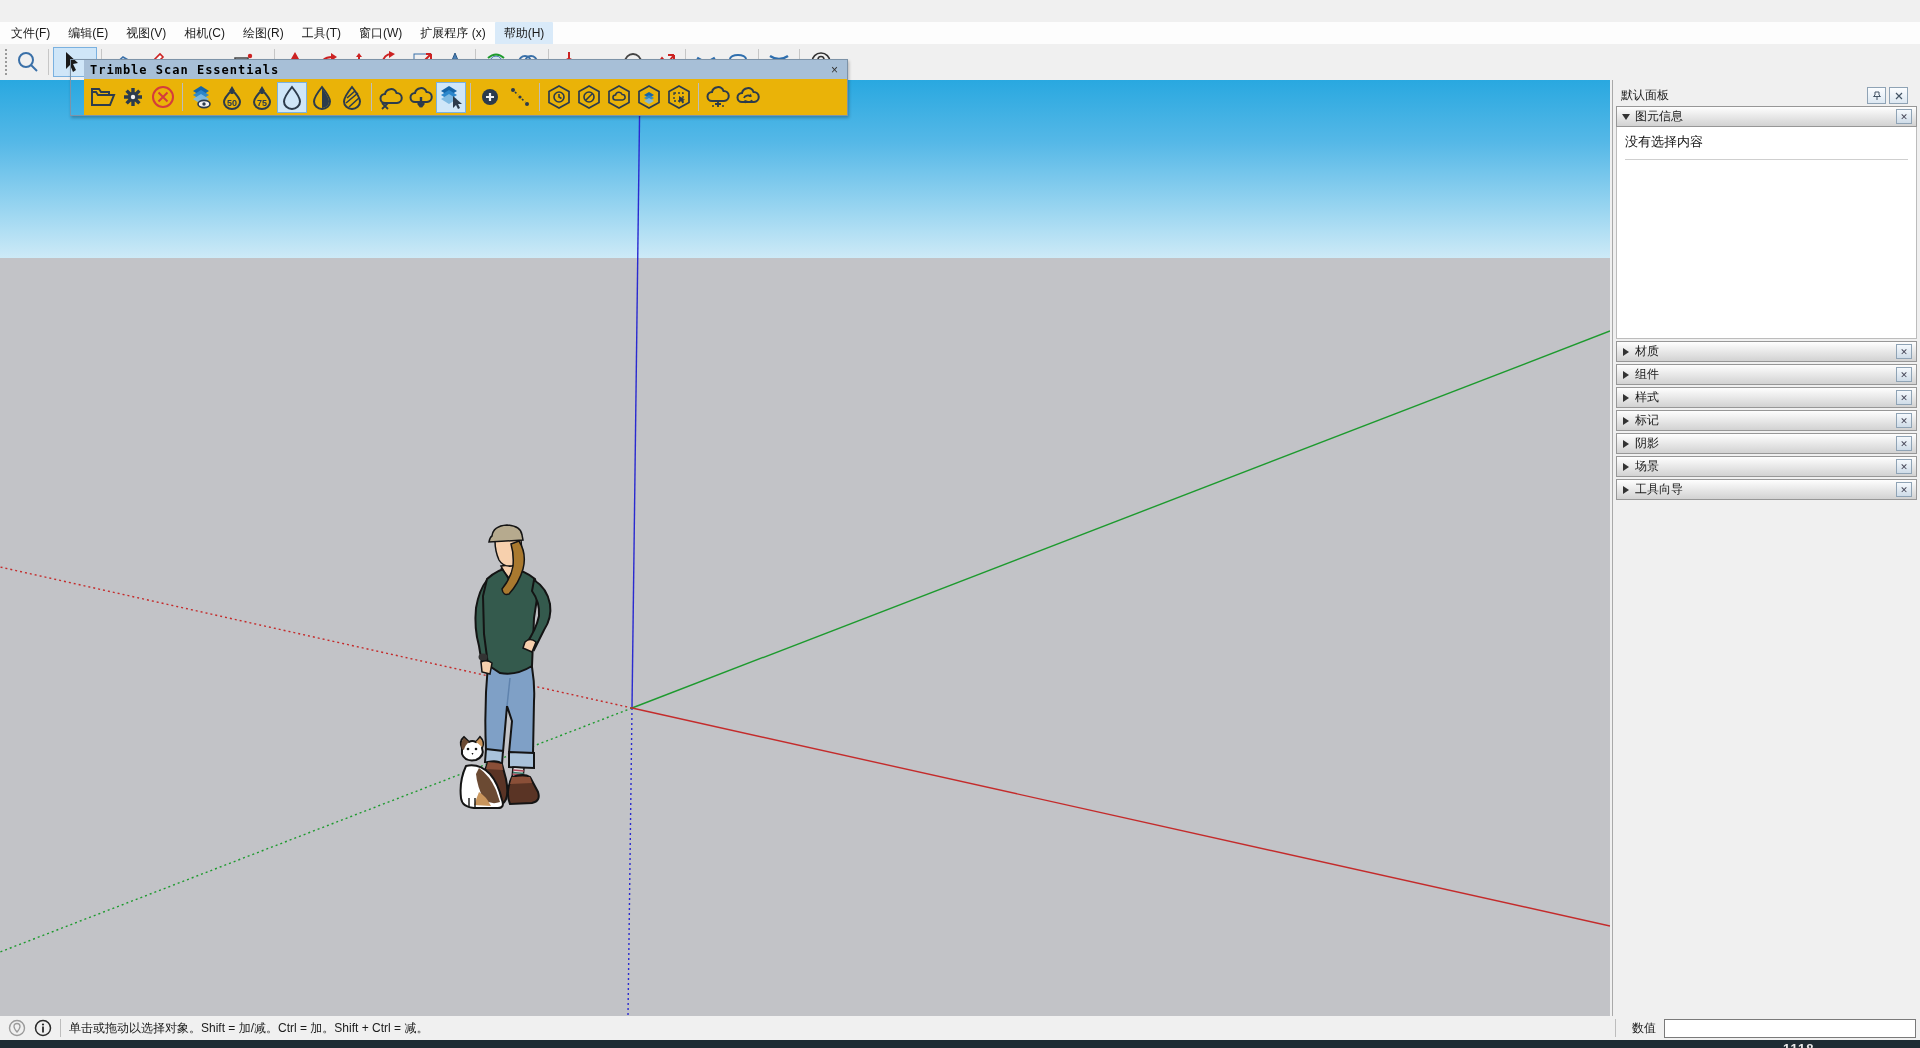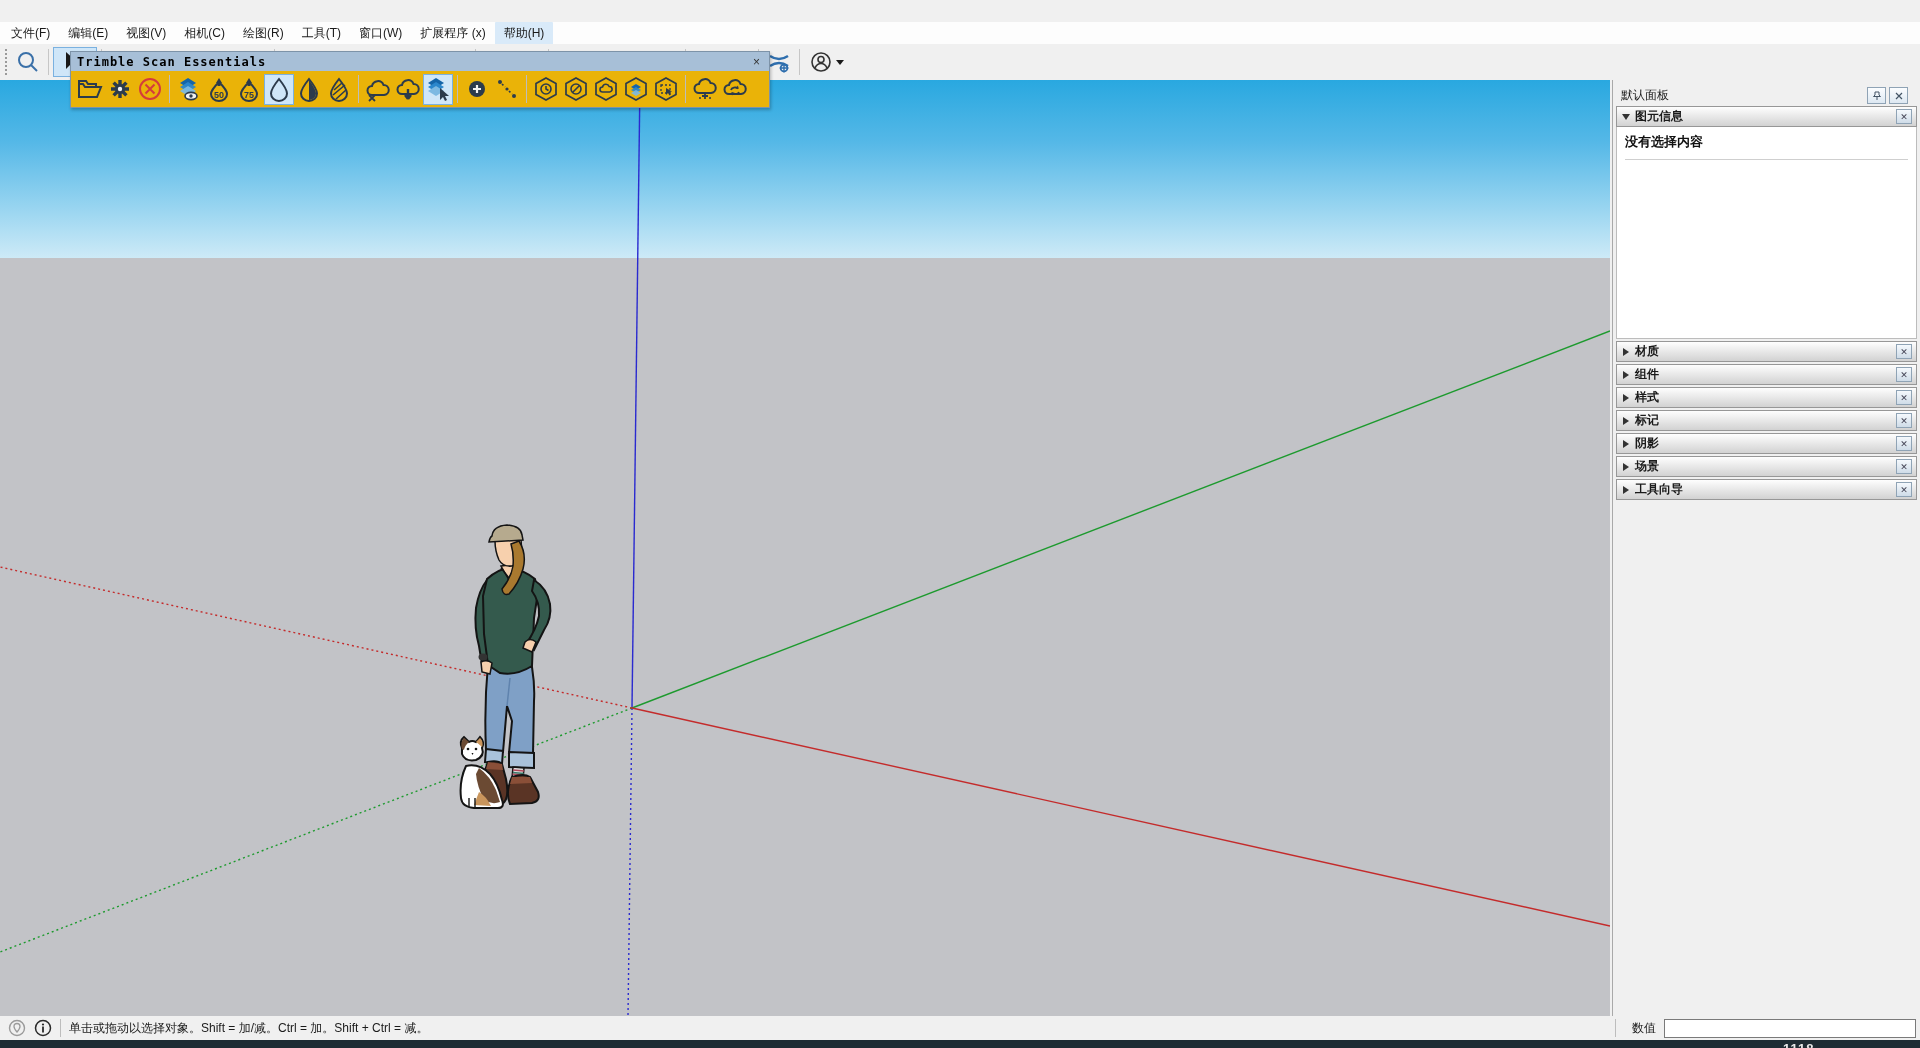--- a/index.html
+++ b/index.html
@@ -24,21 +24,21 @@
   .tgrip { width:6px; height:26px; margin-right:3px;
      background:repeating-linear-gradient(#9a9a9a 0 2px, transparent 2px 4px); background-size:2px 100%; background-repeat:no-repeat; background-position:2px 0; }
   .tbtn { width:32px; height:30px; display:flex; align-items:center; justify-content:center; border:1px solid transparent; }
   .tbtn svg { width:24px; height:24px; }
   .tbtn.active { background:#cfe6f8; border:1px solid #7ab1e0; }
   .tsep { width:1px; height:26px; background:#c6c6c6; margin:0 4px; }
   .caret { width:0; height:0; border-left:4px solid transparent; border-right:4px solid transparent; border-top:5px solid #1a1a1a; margin-left:3px; }
   .withcaret { width:44px; }
 
   
-  .trimble { position:absolute; left:70px; top:51px; width:700px; z-index:50; border:1px solid #7d93a8; box-shadow:1px 2px 3px rgba(0,0,0,.25); }
+  .trimble { position:absolute; left:70px; top:59px; width:778px; z-index:50; border:1px solid #7d93a8; box-shadow:1px 2px 3px rgba(0,0,0,.25);padding-left:13px; }
   .trimble-title { height:19px; background:#a7bfd7; display:flex; align-items:center; padding:0 6px; }
   .trimble-title .ttxt { font-family:"DejaVu Sans Mono",monospace; font-weight:bold; font-size:12px; color:#000; letter-spacing:1px; flex:1; }
   .trimble-title .tclose { font-size:12px; color:#333; padding:0 3px; }
   .trimble-icons { height:36px; background:#eab308; display:flex; align-items:center; padding:0 4px; }
   .kbtn { width:30px; height:31px; display:flex; align-items:center; justify-content:center; border:1px solid transparent; }
   .kbtn svg { width:26px; height:26px; }
   .kbtn.active { background:#cfe6f8; border:1px solid #7ab1e0; }
   .ksep { width:1px; height:28px; background:#bdbdbd; margin:0 4px; }
   .dnum { font-size:9px; font-weight:bold; fill:#2c3b4c; font-family:"Liberation Sans",sans-serif; }
 
@@ -52,24 +52,24 @@
 
   
   .rpanel { position:absolute; left:1612px; top:80px; width:308px; height:936px; background:#f0f0f0; border-left:1px solid #a9a9a9; }
   .rp-head { height:24px; display:flex; align-items:flex-end; padding:4px 12px 0 8px; }
   .rp-head .rp-title { font-size:12px; color:#1a1a1a; flex:1; }
   .rp-btn { width:19px; height:17px; border:1px solid #8fa3b5; background:linear-gradient(#fbfdff,#dde8f2); display:flex; align-items:center; justify-content:center; margin-left:3px; }
   .rp-btn svg { width:10px; height:10px; }
   .sect { height:21px; margin:2px 3px 0 3px; border:1px solid #979797; background:linear-gradient(#fefefe,#d2d2d2); display:flex; align-items:center; padding:0 4px; }
   .sect .arrow-right { width:0; height:0; border-top:4px solid transparent; border-bottom:4px solid transparent; border-left:6px solid #333; margin:0 6px 0 2px; }
   .sect .arrow-down { width:0; height:0; border-left:4px solid transparent; border-right:4px solid transparent; border-top:6px solid #333; margin:0 5px 0 1px; }
-  .sect .slabel { font-size:12px; color:#1a1a1a; flex:1;font-weight:bold; }
+  .sect .slabel { font-size:12px; color:#1a1a1a; flex:1; }
   .sx { width:16px; height:15px; border:1px solid #8fa3b5; background:linear-gradient(#f5f9fd,#cfdce8); font-size:9px; color:#445; display:flex; align-items:center; justify-content:center; }
   .entity-body { margin:0 3px; height:212px; background:#ffffff; border:1px solid #bcbcbc; border-top:none; padding:6px 8px; }
-  .entity-msg { font-size:13px; font-weight:bold; color:#111; }
+  .entity-msg { font-size:13px; font-weight:normal; color:#111; }
   .entity-body hr { border:none; border-top:1px solid #cfcfcf; margin-top:8px; }
 
   
   .statusbar { position:absolute; left:0; top:1016px; width:1920px; height:24px; background:#f0f0f0; display:flex; align-items:center; }
   .sb-ico { width:18px; height:18px; margin-left:8px; }
   .sb-sep { width:1px; height:18px; background:#bdbdbd; margin:0 8px; }
   .sb-text { font-size:12px; color:#1a1a1a; }
   .sb-right { position:absolute; right:4px; top:0; height:24px; display:flex; align-items:center; }
   .sb-label { font-size:12px; color:#1a1a1a; margin:0 8px; }
   .sb-input { width:252px; height:19px; border:1px solid #7a7a7a; background:#fff; font-size:12px; padding:0 3px; }

